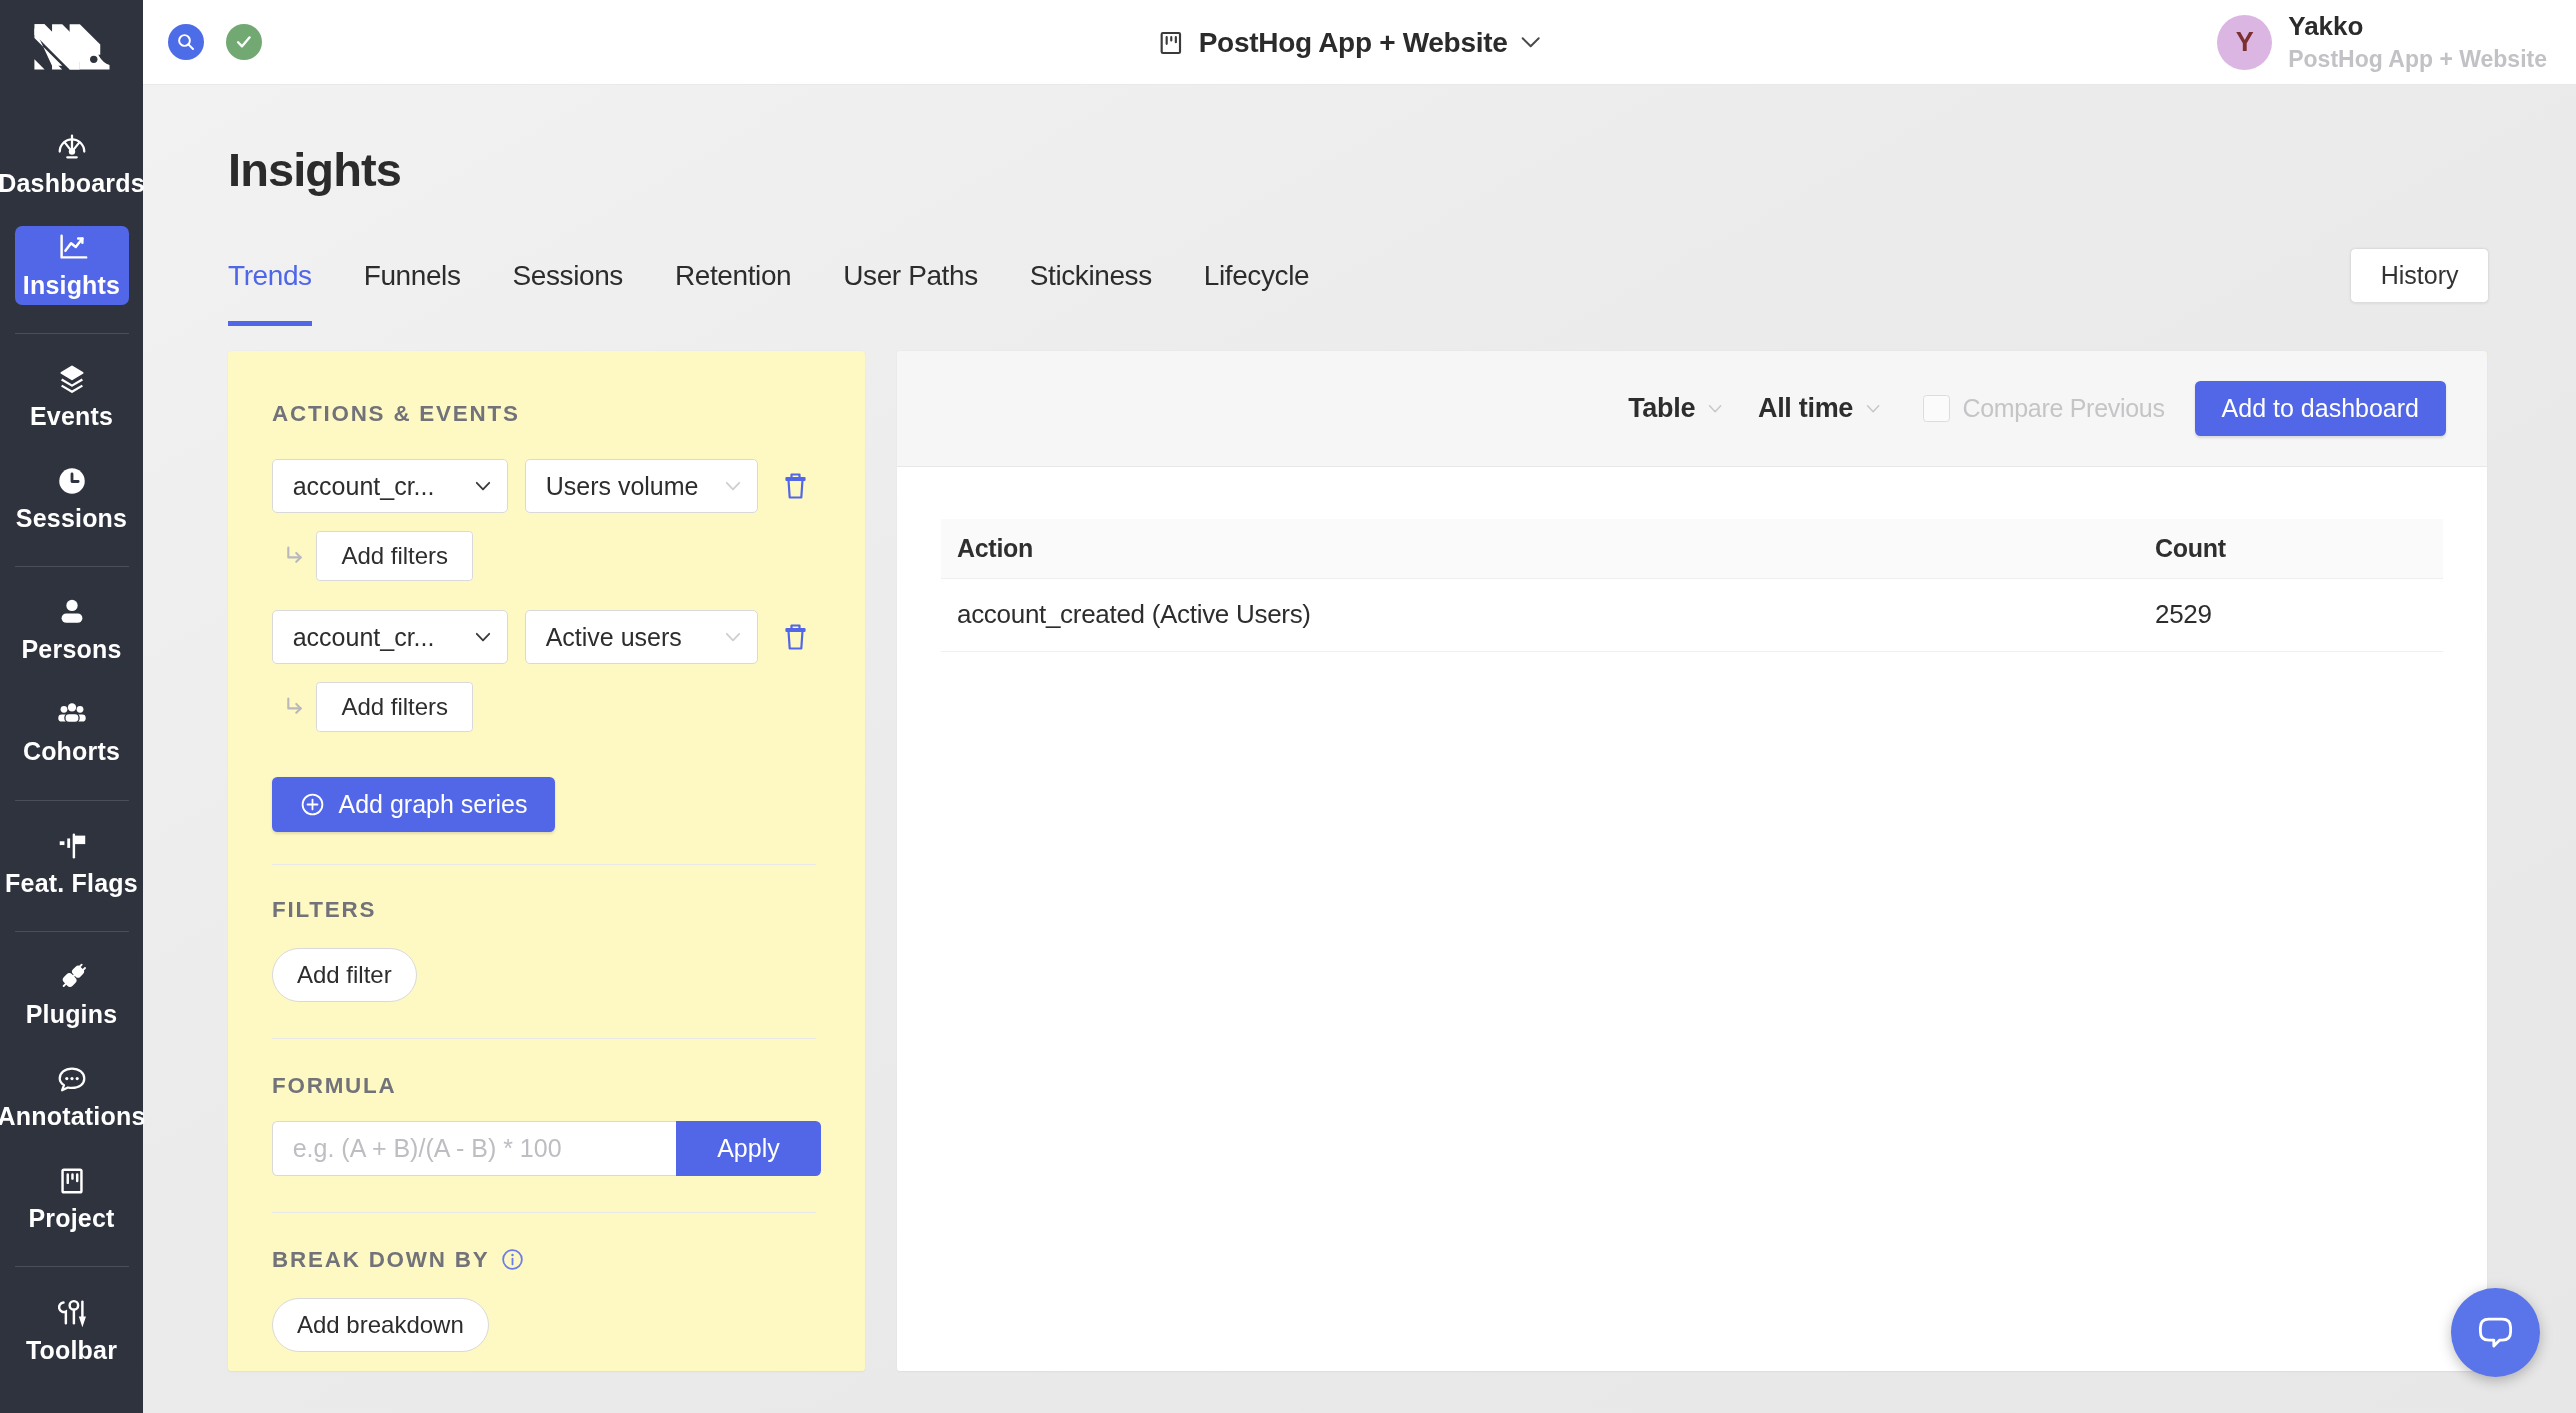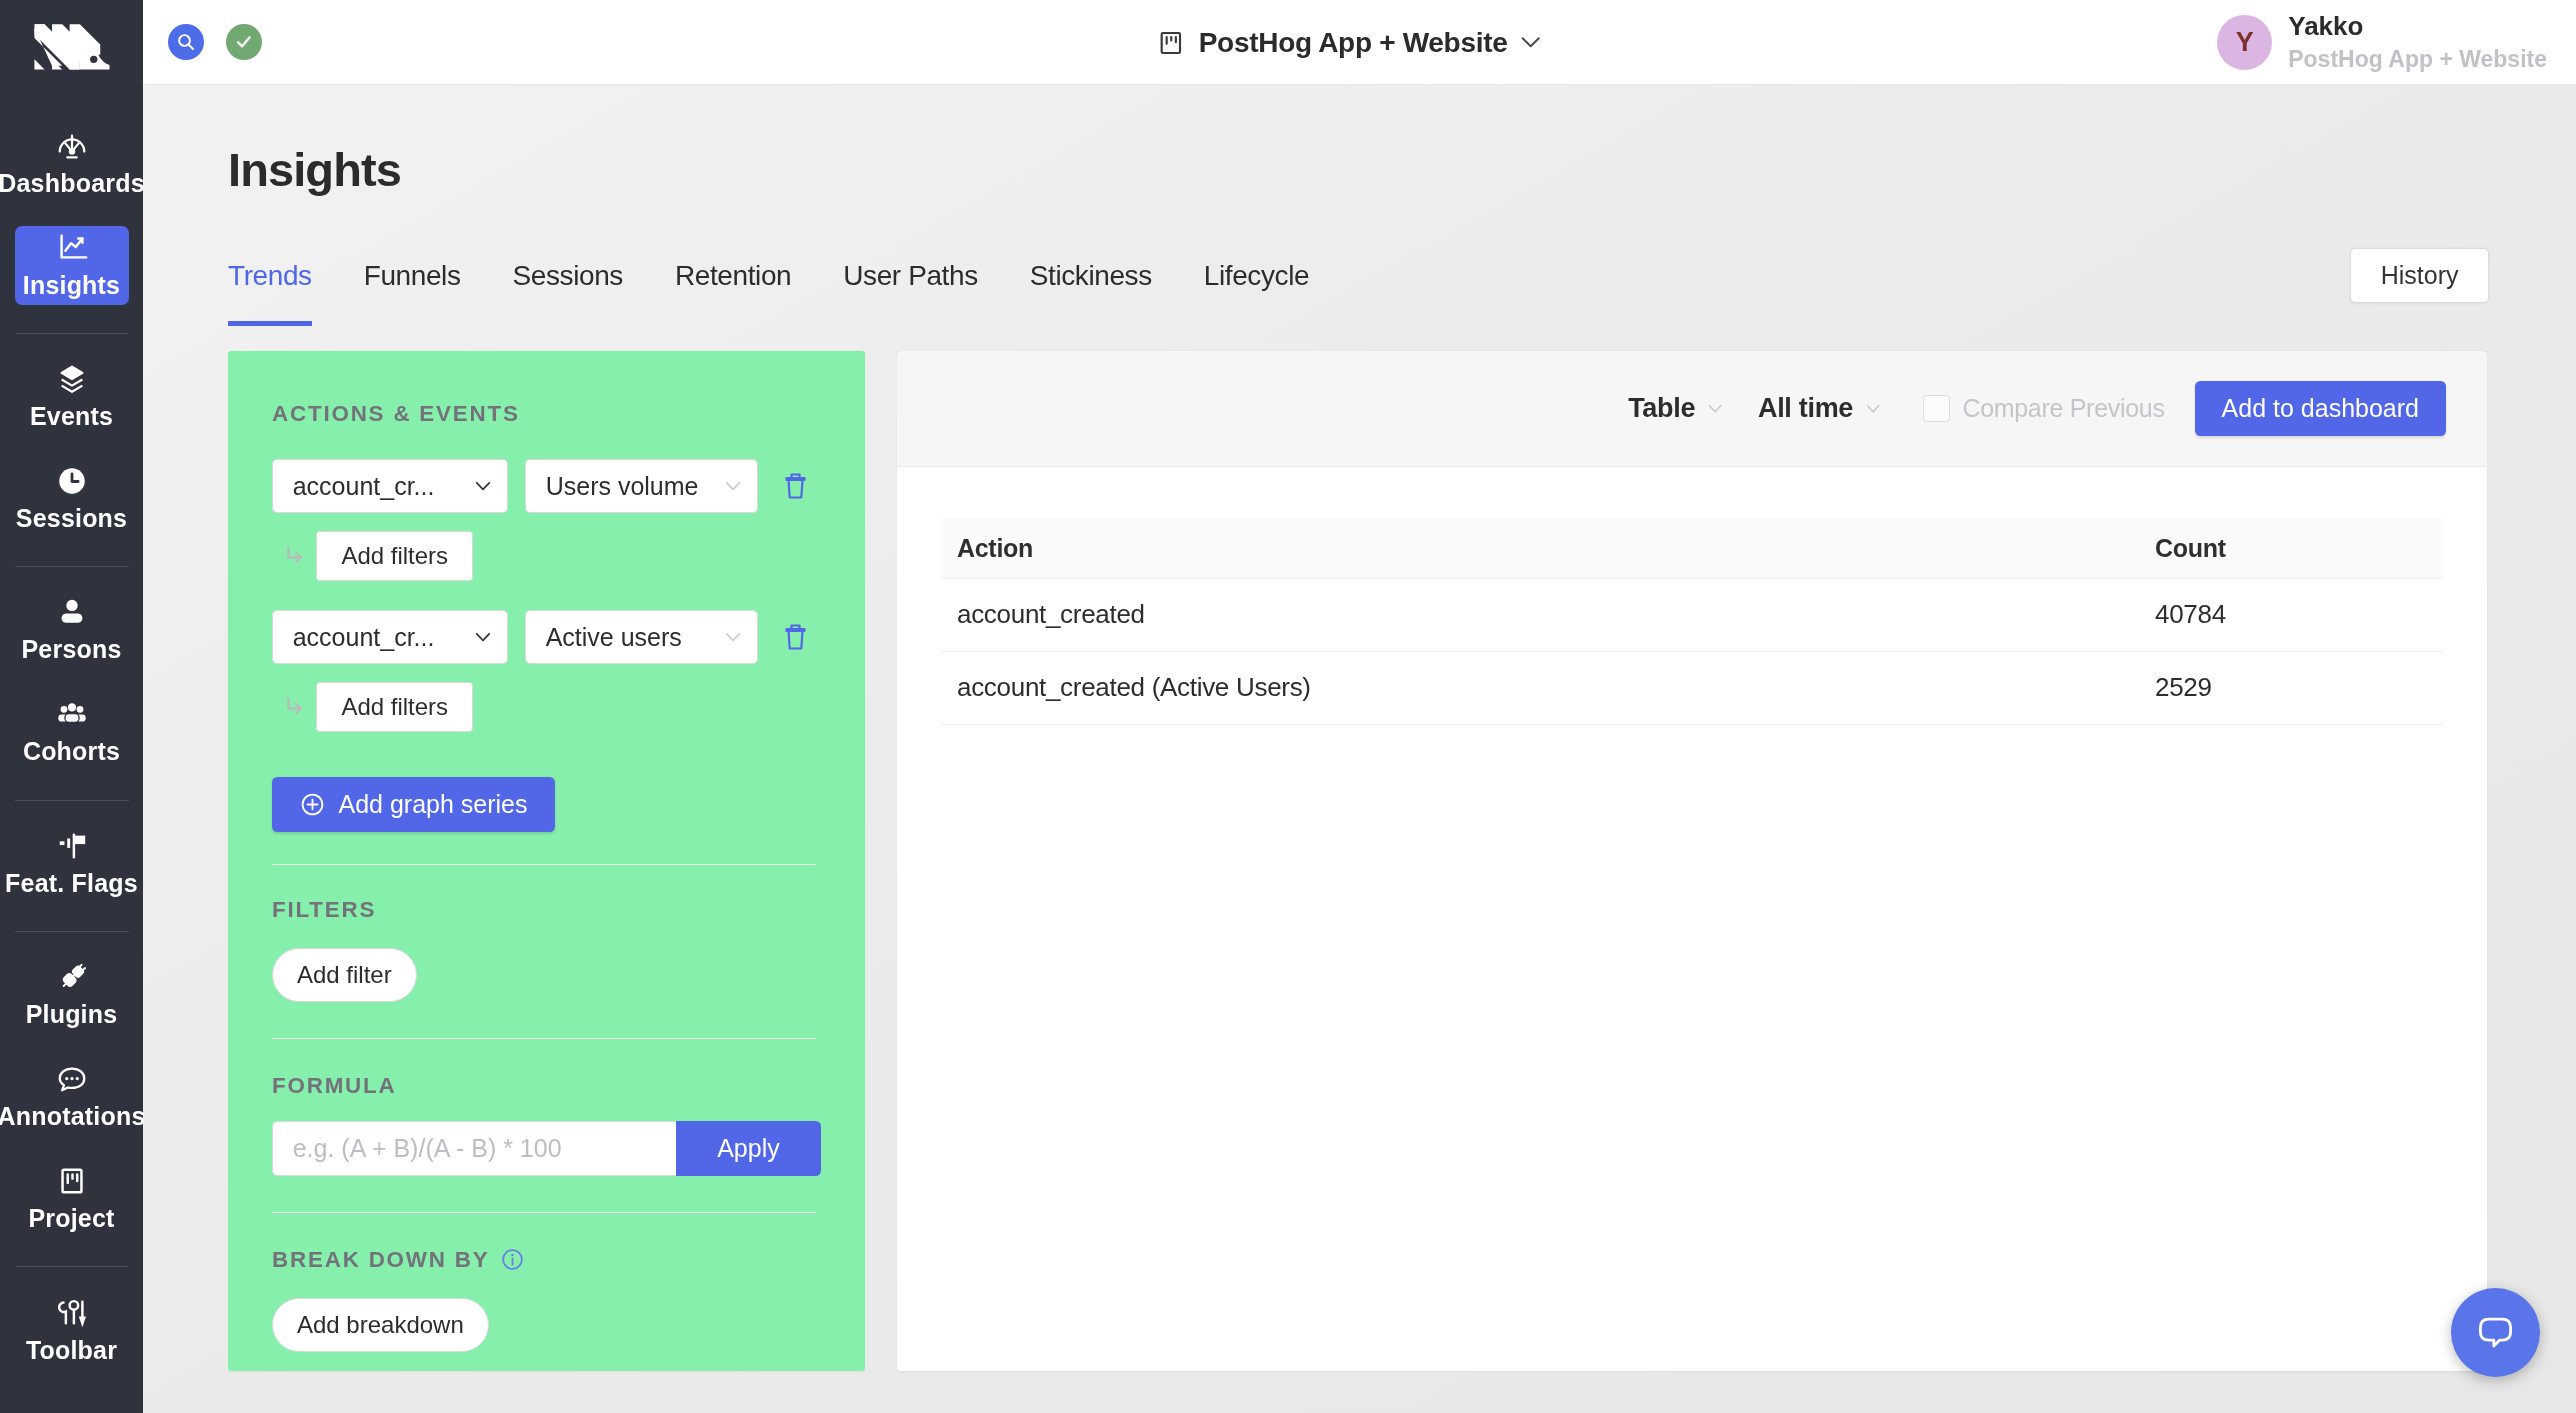--- a/index.html
+++ b/index.html
@@ -73,21 +73,21 @@
   .tab.active { color:#4e66e8; border-bottom-color:#5267e8; }
   .history-btn {
     position:absolute; top:163px; right:87px; height:55px; padding:0 29.5px;
     background:#fff; border:0.9px solid #dcdcdc; border-radius:5.4px;
     font-size:25px; color:#333; cursor:pointer;
     box-shadow:0 0.9px 2.7px rgba(0,0,0,0.06);
     font-family:inherit;
   }
 
   .cards { display:flex; gap:32px; margin:25px 89px 0 85px; height:1020px; }
-  .card { background:#86efac; border-radius:3.6px; box-shadow:0 0.9px 1.8px rgba(0,0,0,0.05); }
+  .card { background:#fef9c3; border-radius:3.6px; box-shadow:0 0.9px 1.8px rgba(0,0,0,0.05); }
 
   
   .editor-card { flex:0 0 637px; padding:50px 44px 43px 44px; overflow:hidden; }
   .section-label {
     font-size:22.4px; font-weight:700; letter-spacing:1.8px; color:#72727a;
     display:flex; align-items:center; gap:10.7px;
   }
   .series-row { margin-top:32px; display:flex; align-items:center; }
   .select-box {
     height:54px; border:0.9px solid #d9d9d9; border-radius:5px; background:#fff;
@@ -491,24 +491,20 @@
       <div class="results-body">
         <table class="results">
           <thead>
             <tr>
               <th>Action</th>
               <th class="col-count">Count</th>
             </tr>
           </thead>
           <tbody>
             <tr>
-              <td>account_created</td>
-              <td>40784</td>
-            </tr>
-            <tr>
               <td>account_created (Active Users)</td>
               <td>2529</td>
             </tr>
           </tbody>
         </table>
       </div>
 
     </section>
   </div>
 </main>

